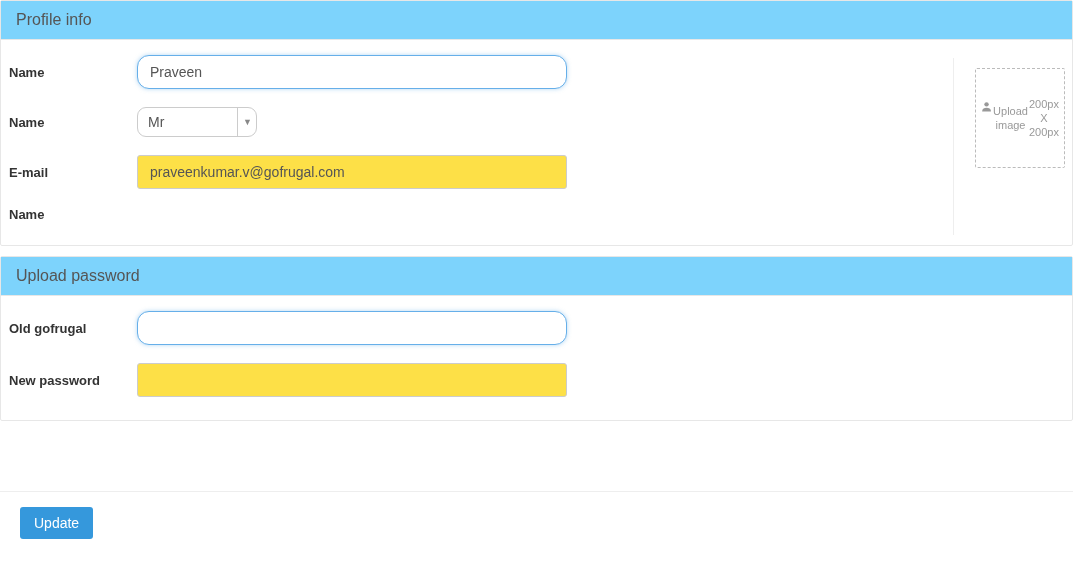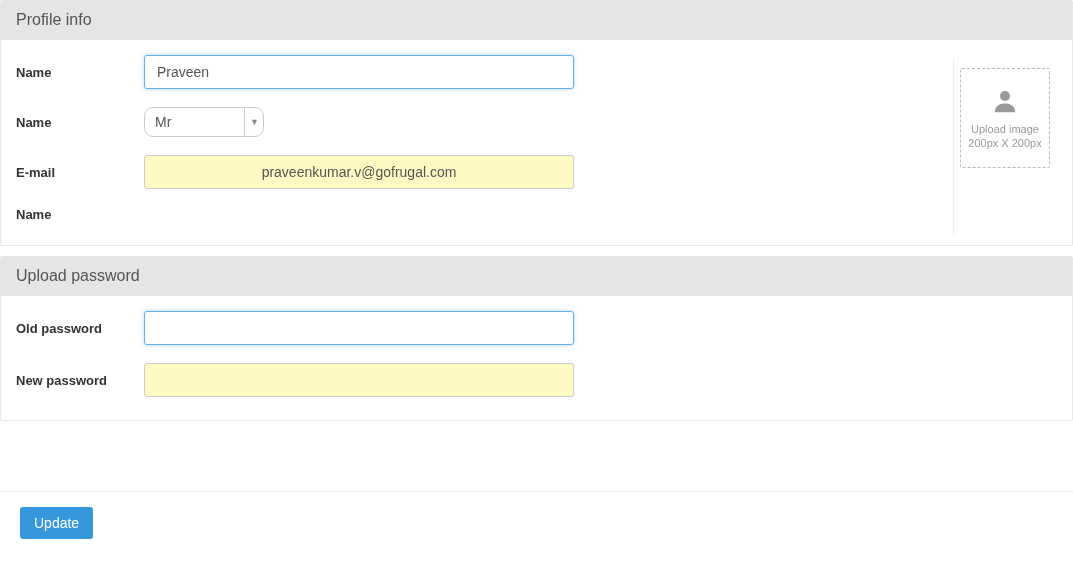--- a/index.html
+++ b/index.html
@@ -13,28 +13,28 @@
       color: #333;
       background: #fff;
       width: 1073px;
     }
     .panel {
       border: 1px solid #e7e7e7;
       border-radius: 2px;
       margin-bottom: 10px;
     }
     .panel-header {
-      background: #e5e5e5;
+      background: #7dd3fc;
       padding: 10px 15px;
       font-size: 16px;
       color: #555;
       border-bottom: 1px solid #e7e7e7;
     }
     .panel-body {
-      padding: 15px 15px 5px 15px;
+      padding: 15px 15px 5px 8px;
       position: relative;
     }
     .form-row {
       display: flex;
       align-items: center;
       margin-bottom: 18px;
     }
     .form-label {
       width: 128px;
       font-weight: bold;
@@ -48,25 +48,25 @@
       font-size: 14px;
       line-height: 1.4;
       color: #555;
       background: #fff;
       border: 1px solid #ccc;
       border-radius: 3px;
     }
     .form-input.active {
       border-color: #66afe9;
       box-shadow: 0 0 4px rgba(102,175,233,0.5);
+      border-radius: 12px;
     }
     .form-input.disabled {
-      background: #fef9c3;
-      color: #555;
-      text-align: center;
+      background: #fde047;
+      color: #555;
     }
     .select-wrapper {
       position: relative;
       width: 120px;
     }
     .form-select {
       width: 120px;
       height: 30px;
       padding: 4px 10px;
       font-size: 14px;
@@ -86,27 +86,27 @@
       display: flex;
       align-items: center;
       justify-content: center;
       pointer-events: none;
       color: #888;
       font-size: 9px;
     }
     .upload-box {
       position: absolute;
       top: 28px;
-      right: 22px;
+      right: 7px;
       width: 90px;
       height: 100px;
       border: 1px dashed #bbb;
       border-radius: 2px;
       display: flex;
-      flex-direction: column;
+      flex-direction: row;
       align-items: center;
       justify-content: center;
       cursor: pointer;
       padding: 4px;
       text-align: center;
     }
     .upload-text {
       font-size: 11px;
       color: #999;
       line-height: 1.3;
@@ -185,21 +185,21 @@
     </div>
 
   </div>
 </div>
 
 <div class="panel">
   <div class="panel-header">Upload password</div>
   <div class="panel-body">
 
     <div class="form-row">
-      <label class="form-label">Old password</label>
+      <label class="form-label">Old gofrugal</label>
       <input type="password" class="form-input active" value="" style="">
     </div>
 
     <div class="form-row">
       <label class="form-label">New password</label>
       <input type="password" class="form-input disabled" value="" style="">
     </div>
 
 
   </div>

